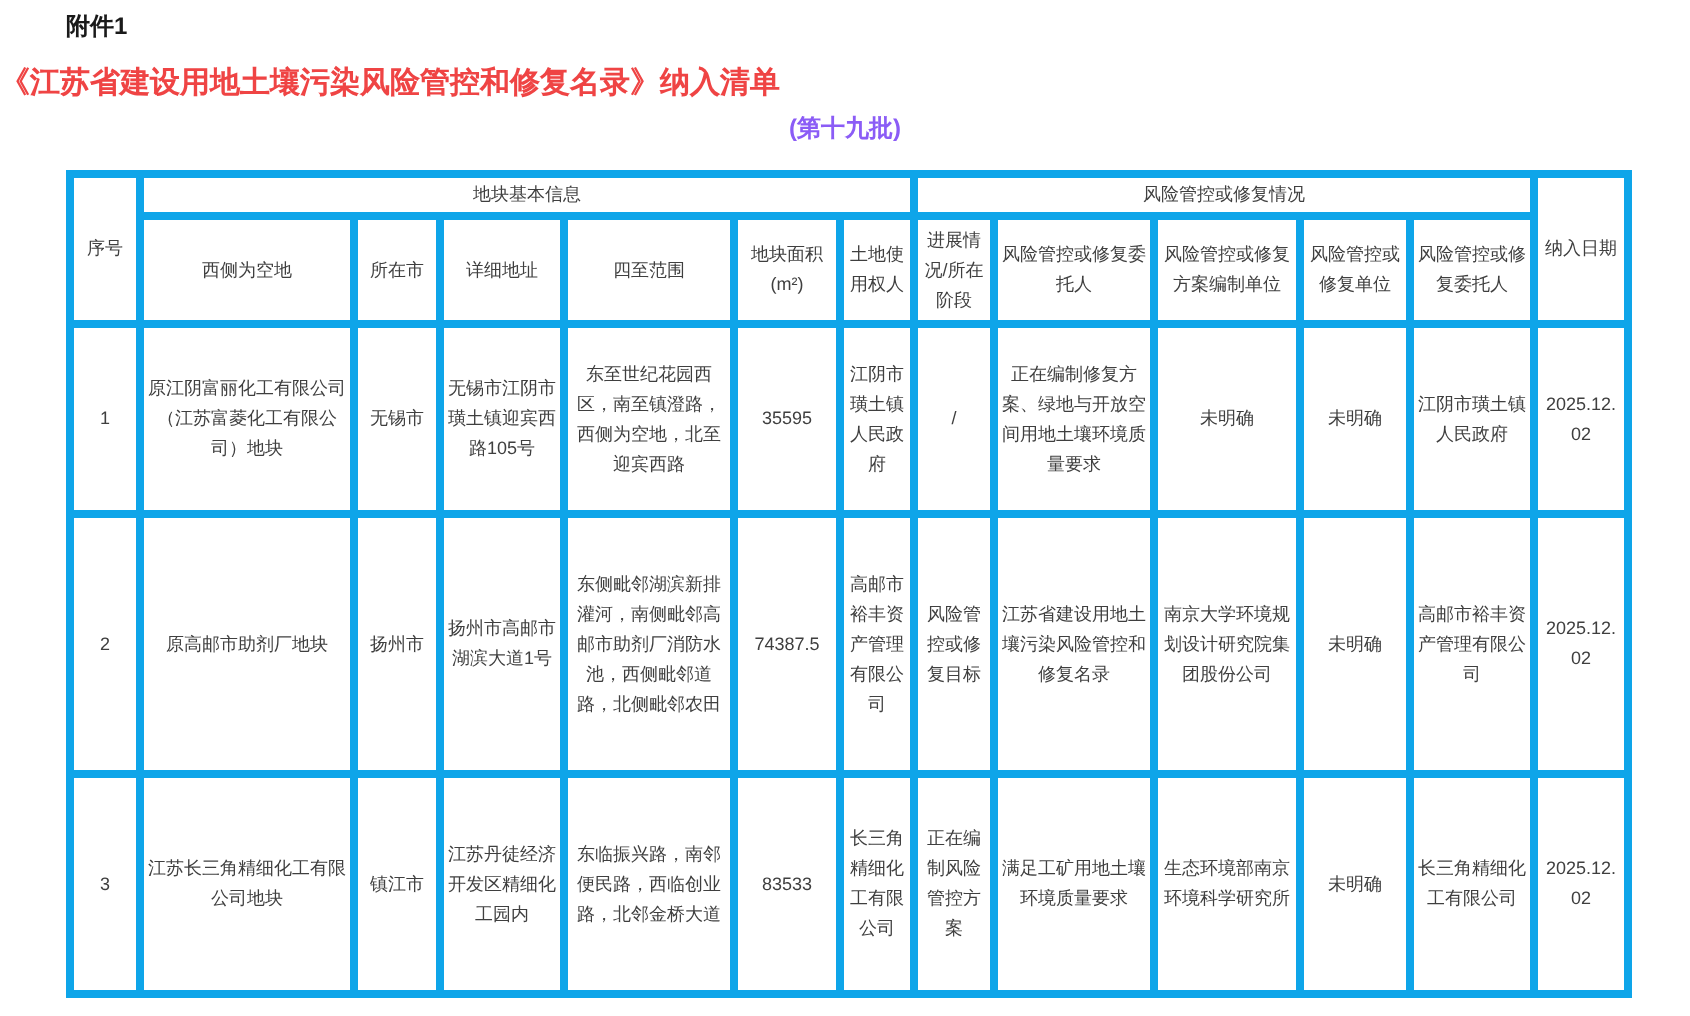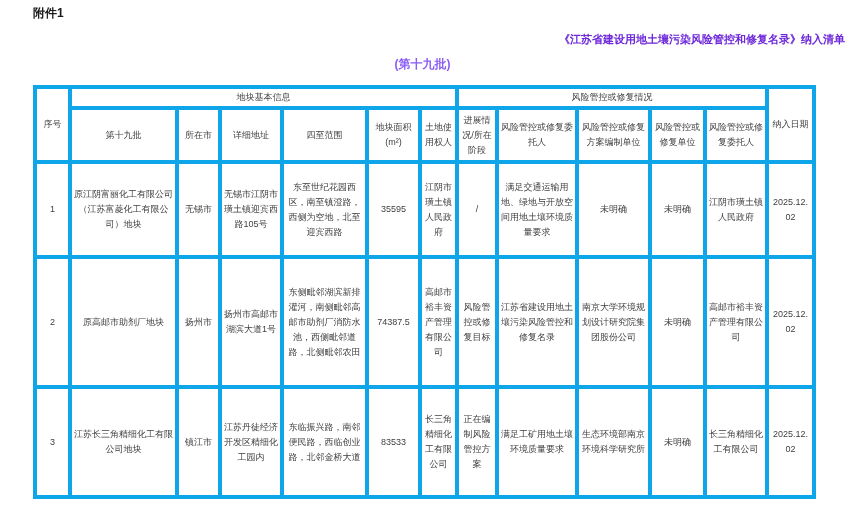--- a/index.html
+++ b/index.html
@@ -10,21 +10,21 @@
     font-family:"Liberation Sans","DejaVu Sans",sans-serif;
     color:#3f3f3f;
     overflow:hidden;
   }
   .attachment{
     position:absolute;left:33px;top:5px;
     font-size:12px;font-weight:bold;color:#1a1a1a;
   }
   .doc-title{
     position:absolute;left:0;top:32px;width:100%;
-    text-align:right;font-size:11px;font-weight:bold;color:#6d28d9;
+    text-align:left;font-size:15px;font-weight:bold;color:#ef4444;
   }
   .doc-batch{
     position:absolute;left:0;top:56px;width:100%;
     text-align:center;font-size:12px;font-weight:bold;color:#8b5cf6;
   }
   table.list{
     position:absolute;left:33px;top:85px;
     width:779px;
     border-collapse:collapse;
     table-layout:fixed;
@@ -73,21 +73,21 @@
       <col style="width:47px">
     </colgroup>
     <tbody>
       <tr class="gh">
         <th rowspan="2">序号</th>
         <th colspan="6">地块基本信息</th>
         <th colspan="5">风险管控或修复情况</th>
         <th rowspan="2">纳入日期</th>
       </tr>
       <tr class="ch">
-        <th>第十九批</th>
+        <th>西侧为空地</th>
         <th>所在市</th>
         <th>详细地址</th>
         <th>四至范围</th>
         <th>地块面积(m²)</th>
         <th>土地使用权人</th>
         <th>进展情况/所在阶段</th>
         <th>风险管控或修复委托人</th>
         <th>风险管控或修复方案编制单位</th>
         <th>风险管控或修复单位</th>
         <th>风险管控或修复委托人</th>
@@ -95,21 +95,21 @@
 
       <tr class="r1">
         <td>1</td>
         <td>原江阴富丽化工有限公司（江苏富菱化工有限公司）地块</td>
         <td>无锡市</td>
         <td>无锡市江阴市璜土镇迎宾西路105号</td>
         <td>东至世纪花园西区，南至镇澄路，西侧为空地，北至迎宾西路</td>
         <td class="num">35595</td>
         <td>江阴市璜土镇人民政府</td>
         <td>/</td>
-        <td>满足交通运输用地、绿地与开放空间用地土壤环境质量要求</td>
+        <td>正在编制修复方案、绿地与开放空间用地土壤环境质量要求</td>
         <td>未明确</td>
         <td>未明确</td>
         <td>江阴市璜土镇人民政府</td>
         <td class="date">2025.12.02</td>
       </tr>
 
       <tr class="r2">
         <td>2</td>
         <td>原高邮市助剂厂地块</td>
         <td>扬州市</td>

